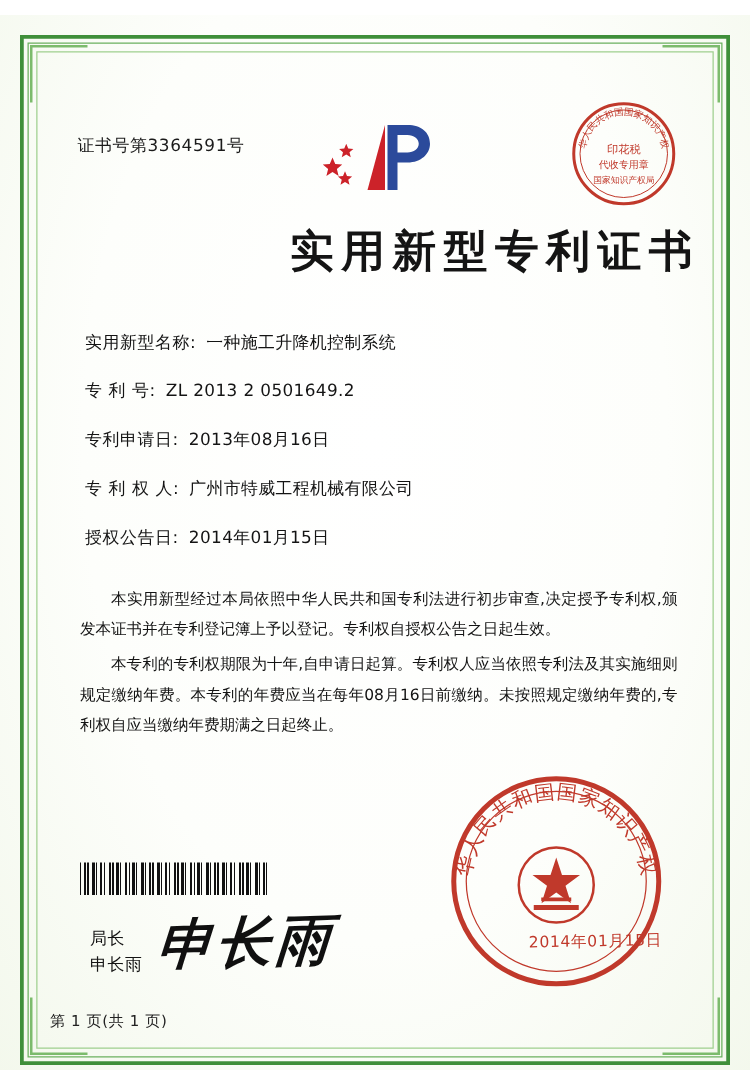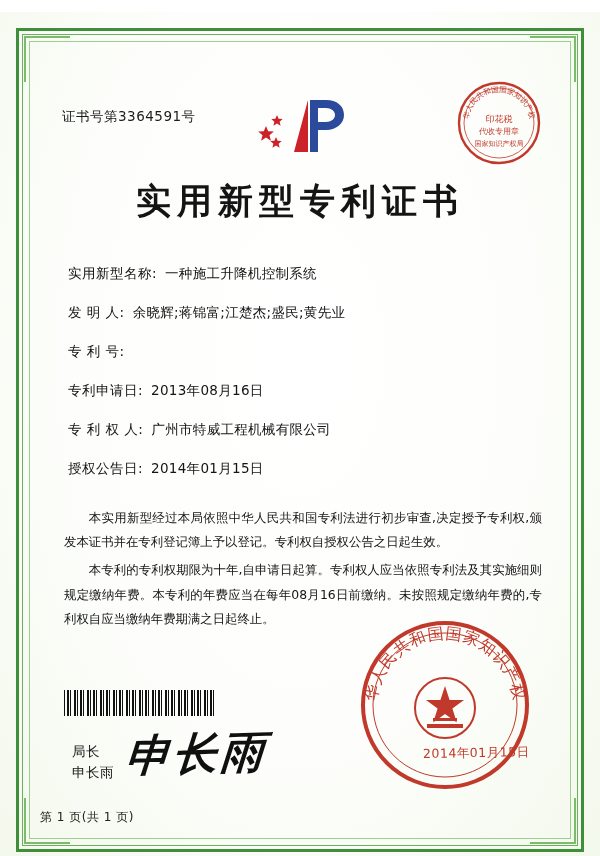--- a/index.html
+++ b/index.html
@@ -94,21 +94,21 @@
     position: absolute;
     right: 18px;
     top: 28px;
     width: 86px;
     height: 86px;
   }
   .top-seal svg { display: block; }
 
   .main-title {
     margin-top: 6px;
-    text-align: center;
+    text-align: right;
     font-size: 35px;
     font-weight: bold;
     letter-spacing: 6px;
     color: #141414;
     font-family: "DejaVu Sans", "Liberation Sans", sans-serif;
   }
 
   .fields {
     margin-top: 40px;
     padding-left: 28px;
@@ -267,25 +267,22 @@
     </div>
 
     <div class="main-title">实用新型专利证书</div>
 
     <div class="fields">
       <div class="field-row">
         <span class="field-label">实用新型名称:</span>
         <span class="field-value">一种施工升降机控制系统</span>
       </div>
       <div class="field-row">
-        <span class="field-label">发 明 人:</span>
-        <span class="field-value">余晓辉;蒋锦富;江楚杰;盛民;黄先业</span>
-      </div>
-      <div class="field-row">
         <span class="field-label">专 利 号:</span>
+        <span class="field-value">ZL 2013 2 0501649.2</span>
       </div>
       <div class="field-row">
         <span class="field-label">专利申请日:</span>
         <span class="field-value">2013年08月16日</span>
       </div>
       <div class="field-row">
         <span class="field-label">专 利 权 人:</span>
         <span class="field-value">广州市特威工程机械有限公司</span>
       </div>
       <div class="field-row">

